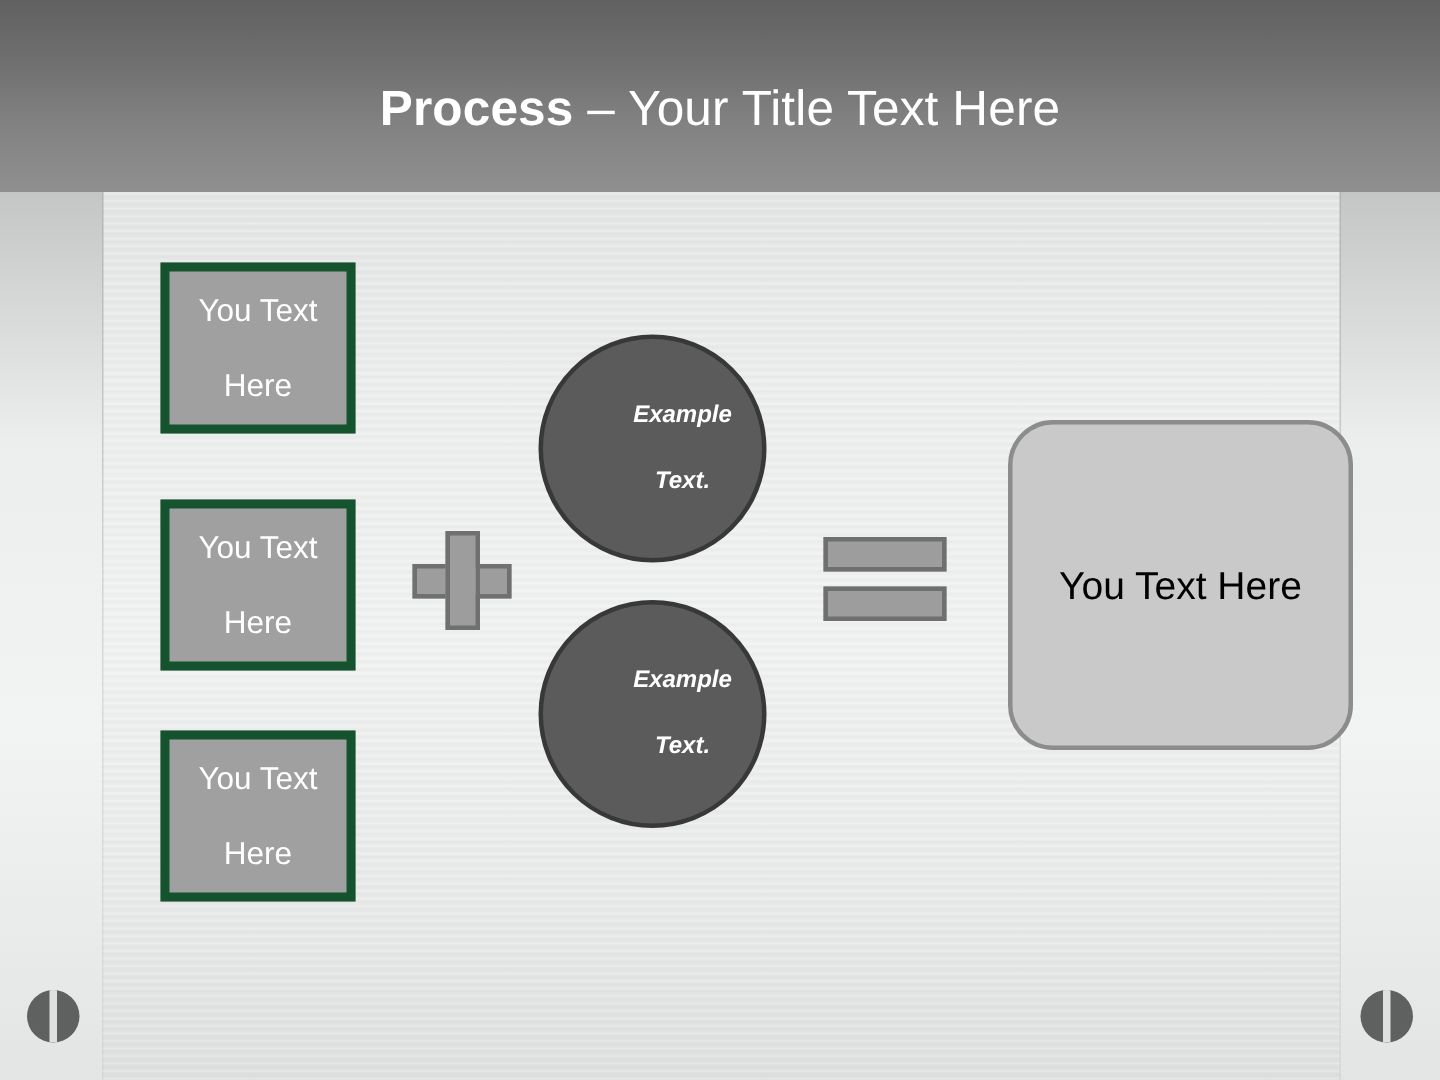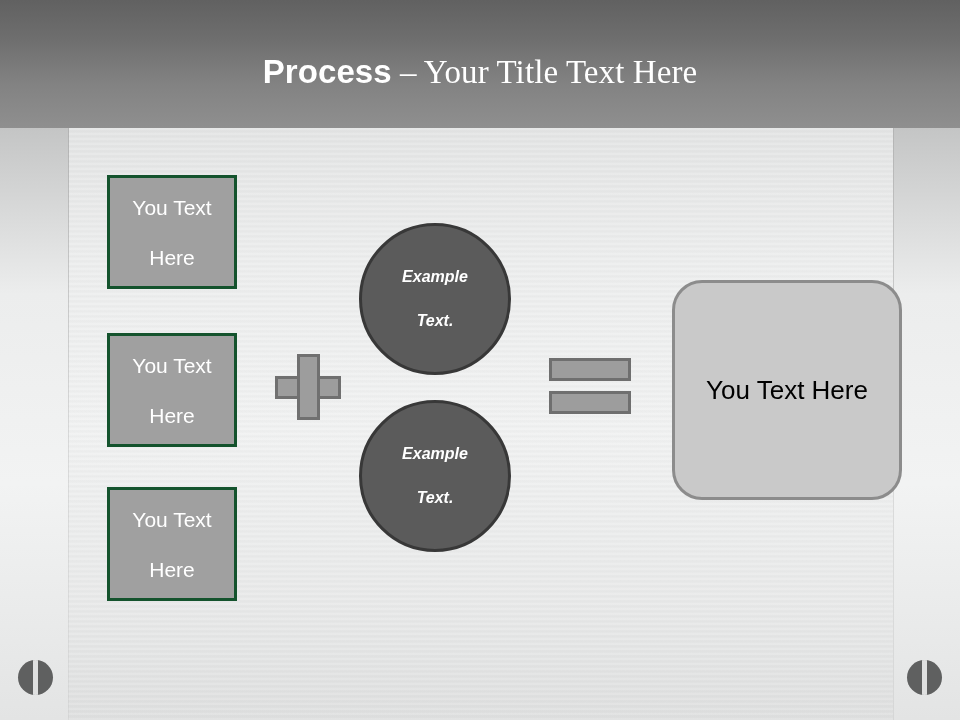--- a/index.html
+++ b/index.html
@@ -80,29 +80,29 @@
     left: 0; top: 52px;
     width: 960px;
     text-align: center;
     color: #ffffff;
     font-size: 33px;
     line-height: 40px;
     letter-spacing: .1px;
     white-space: nowrap;
   }
   .header-title .strong { font-weight: bold; }
-  .header-title .light  { font-weight: normal; font-family: Liberation Serif, serif; }
+  .header-title .light  { font-weight: normal; }
 
   
   .sq {
     position: absolute;
     width: 130px;
     box-sizing: border-box;
     background: #a0a0a0;
-    border: 3px solid #14532d;
+    border: 6px solid #14532d;
     color: #ffffff;
     font-size: 21px;
     line-height: 25px;
     display: flex;
     align-items: center;
     justify-content: center;
     text-align: center;
   }
   .sq-1 { left: 107px; top: 175px; height: 114px; }
   .sq-2 { left: 107px; top: 333px; height: 114px; }
@@ -142,21 +142,21 @@
     line-height: 22px;
     font-weight: bold;
     font-style: italic;
     display: flex;
     align-items: center;
     justify-content: center;
     text-align: center;
   }
   .circle-1 { left: 359px; top: 223px; }
   .circle-2 { left: 359px; top: 400px; }
-  .circle span { display: block; }
+  .circle span { display: block; margin-left: 20px; }
 
   
   .equals { position: absolute; left: 549px; top: 358px; width: 82px; height: 56px; }
   .equals .ebar {
     position: absolute;
     left: 0; width: 82px; height: 23px;
     background: #9d9d9d;
     border: 3px solid #6f6f6f;
     box-sizing: border-box;
   }

